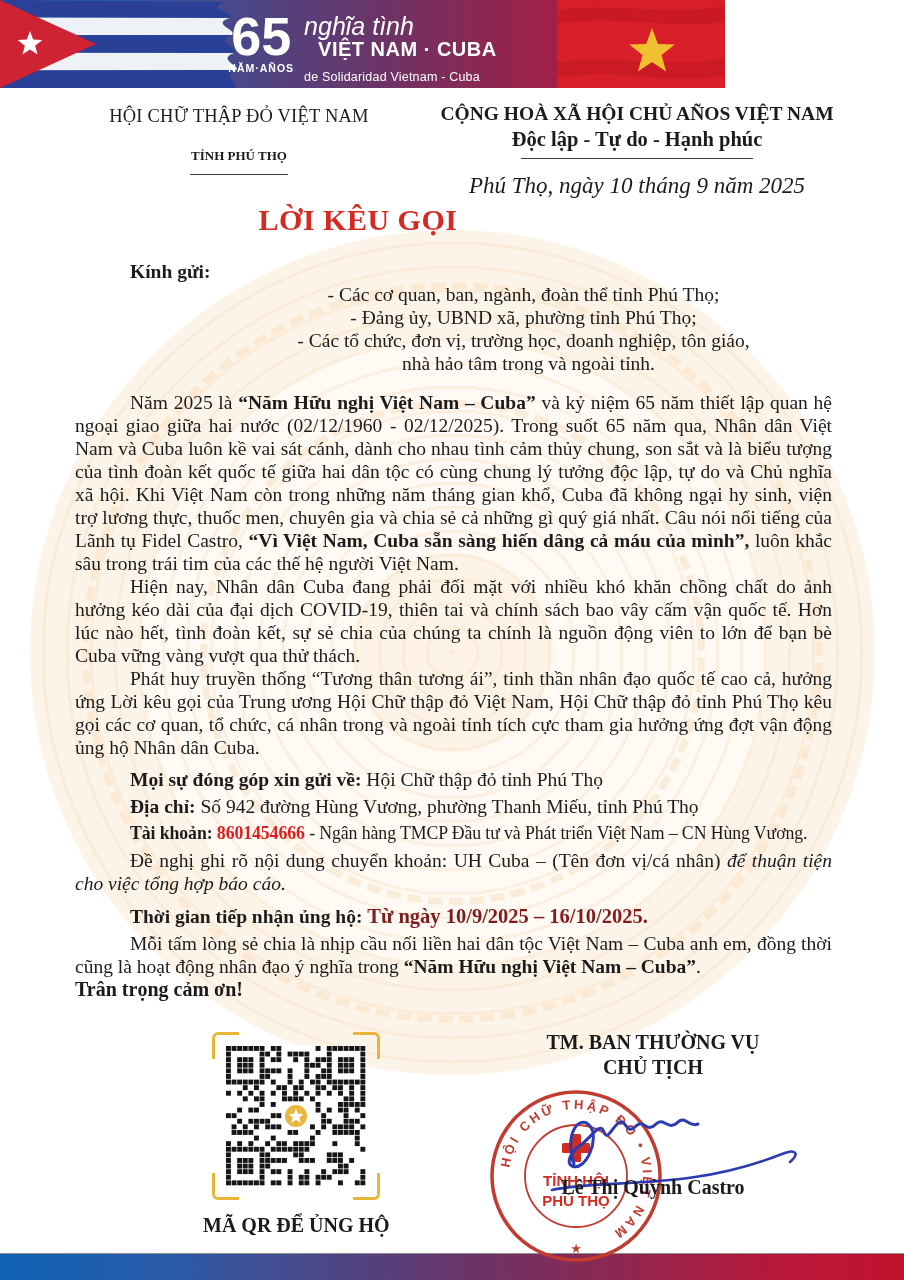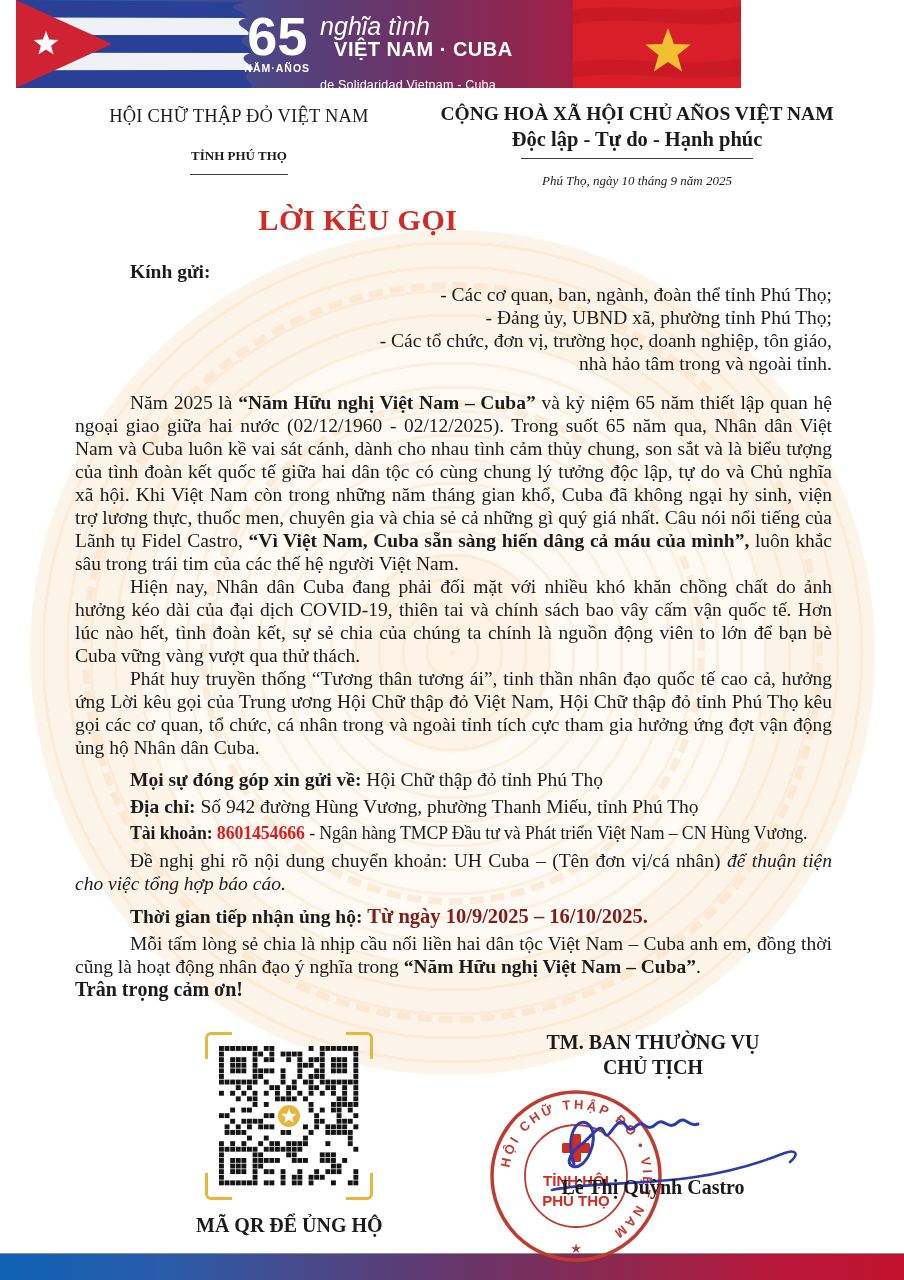--- a/index.html
+++ b/index.html
@@ -1,82 +1,82 @@
 <!DOCTYPE html>
 <html><head>
 <meta charset="utf-8">
 <style>
   html,body{margin:0;padding:0;background:#fff;}
   .page{position:relative;width:904px;height:1280px;background:#fff;overflow:hidden;
         font-family:"Liberation Serif","DejaVu Serif",serif;color:#1b1b1b;}
 
   
-  .banner{position:absolute;left:16px;top:0;width:725px;height:88px;
+  .banner{position:absolute;left:0;top:0;width:725px;height:88px;
     background:linear-gradient(90deg,#1d67b3 0%,#2a5caa 16%,#53427f 38%,#6a3468 52%,#92254d 70%,#b8173a 86%,#c1122e 100%);}
   .bottom-strip{position:absolute;left:0;bottom:0;width:904px;height:26px;border-top:1px solid #8d8d8d;
     background:linear-gradient(90deg,#0f62b4 0%,#2a5caa 18%,#53427f 40%,#6a3468 52%,#92254d 70%,#b8173a 86%,#c1122e 100%);}
   .flag{position:absolute;top:0;height:88px;}
   .flag.cuba{left:0;}
   .flag.vn{right:0;}
   .logo65{position:absolute;left:50%;top:12px;transform:translateX(-50%);
     display:flex;align-items:flex-start;gap:10px;color:#fff;
     font-family:"Liberation Sans","DejaVu Sans",sans-serif;}
   .logo65 .col1{text-align:center;}
   .logo65 .n65{font-size:54px;font-weight:bold;line-height:48px;}
   .logo65 .nam{font-size:10.5px;letter-spacing:1px;margin-top:2px;font-weight:bold;}
   .logo65 .col2{text-align:left;padding-top:2px;}
   .logo65 .script{font-family:Liberation Sans, sans-serif;font-style:italic;font-size:25px;line-height:24px;}
   .logo65 .main{font-size:20px;font-weight:bold;letter-spacing:.5px;line-height:22px;margin-left:14px;}
-  .logo65 .sub{font-size:12.5px;margin-top:18px;letter-spacing:.2px;}
+  .logo65 .sub{font-size:12.5px;margin-top:10px;letter-spacing:.2px;}
 
   
   .watermark{position:absolute;left:30px;top:230px;width:845px;height:845px;border-radius:50%;
     background:
       repeating-radial-gradient(circle at 50% 50%, rgba(241,178,110,.28) 0 3px, rgba(255,255,255,0) 3px 24px),
       radial-gradient(circle at 50% 50%, rgba(248,206,152,.42) 0 16%, rgba(252,228,197,.38) 17% 52%, rgba(247,199,138,.34) 53% 72%, rgba(252,230,203,.30) 73% 86%, rgba(255,255,255,0) 87%);
     opacity:.55;pointer-events:none;z-index:0;}
   .watermark .ring1,.watermark .ring2{position:absolute;border-radius:50%;border:7px dashed rgba(240,175,105,.35);}
   .ring1{left:52px;top:52px;right:52px;bottom:52px;}
   .ring2{left:170px;top:170px;right:170px;bottom:170px;border-width:5px;}
 
   
   .lh-left{position:absolute;top:106px;left:68px;width:342px;text-align:center;z-index:1;}
   .lh-left .l1{font-size:18.5px;letter-spacing:.2px;}
   .lh-left .l2{font-size:13px;font-weight:bold;margin-top:21px;}
   .lh-left .rule{width:98px;border-top:1.6px solid #3a3a3a;margin:10px auto 0;}
   .lh-right{position:absolute;top:103px;left:438px;width:398px;text-align:center;z-index:1;}
   .lh-right .l1{font-size:19.5px;font-weight:bold;}
   .lh-right .l2{font-size:20.5px;font-weight:bold;margin-top:3px;}
   .lh-right .rule{width:232px;border-top:1.6px solid #3a3a3a;margin:7px auto 0;}
-  .lh-right .date{font-size:13px;font-style:italic;margin-top:14px;}
+  .lh-right .date{font-size:23px;font-style:italic;margin-top:14px;}
 
   .page-title{position:absolute;top:203px;left:0;width:716px;text-align:center;z-index:1;
     color:#d42a22;font-weight:bold;font-size:30px;letter-spacing:.5px;}
 
   
   .content{position:absolute;top:260px;left:75px;width:757px;z-index:1;
     font-size:19.5px;line-height:23px;text-align:justify;}
   .salutation{margin-bottom:16px;}
   .salutation .label{font-weight:bold;margin-left:55px;}
-  .salutation .recips{margin-left:140px;text-align:right;}
+  .salutation .recips{margin-left:140px;text-align:center;}
   .salutation .recips .r3b{margin-left:10px;}
   .content p{margin:0;text-indent:55px;}
   b.inl{font-weight:bold;}
   .donation{margin-top:9px;}
   .donation .dline{margin:4px 0;padding-left:55px;text-indent:0;}
   .donation .dline.wrapline{padding-left:0;text-indent:55px;}
   .donation .acct-line{white-space:nowrap;font-size:17.8px;letter-spacing:-.1px;}
   .acct-red{color:#e01d1d;font-weight:bold;}
   .time-line{margin-top:10px !important;}
   .time-red{color:#7f1d1d;font-weight:bold;font-size:20.5px;}
   .closing{margin-top:9px;}
   .thanks{margin-top:15px;text-align:left;font-weight:bold;font-size:20px;text-indent:0 !important;}
 
   
-  .qr-block{position:absolute;left:196px;top:1032px;width:186px;z-index:2;text-align:center;}
+  .qr-block{position:absolute;left:203px;top:1032px;width:186px;z-index:2;text-align:center;}
   .qr-frame{position:relative;width:168px;height:168px;margin:0 auto;}
   .qr-frame .corner{position:absolute;width:24px;height:24px;border:3px solid #e9b63c;}
   .corner.tl{left:0;top:0;border-right:none;border-bottom:none;border-radius:6px 0 0 0;}
   .corner.tr{right:0;top:0;border-left:none;border-bottom:none;border-radius:0 6px 0 0;}
   .corner.bl{left:0;bottom:0;border-right:none;border-top:none;border-radius:0 0 0 6px;}
   .corner.br{right:0;bottom:0;border-left:none;border-top:none;border-radius:0 0 6px 0;}
   .qr-frame svg{position:absolute;left:14px;top:14px;}
   .qr-label{margin-top:14px;font-weight:bold;font-size:20px;white-space:nowrap;}
 
   .sig-block{position:absolute;left:468px;top:1030px;width:370px;z-index:2;text-align:center;}

